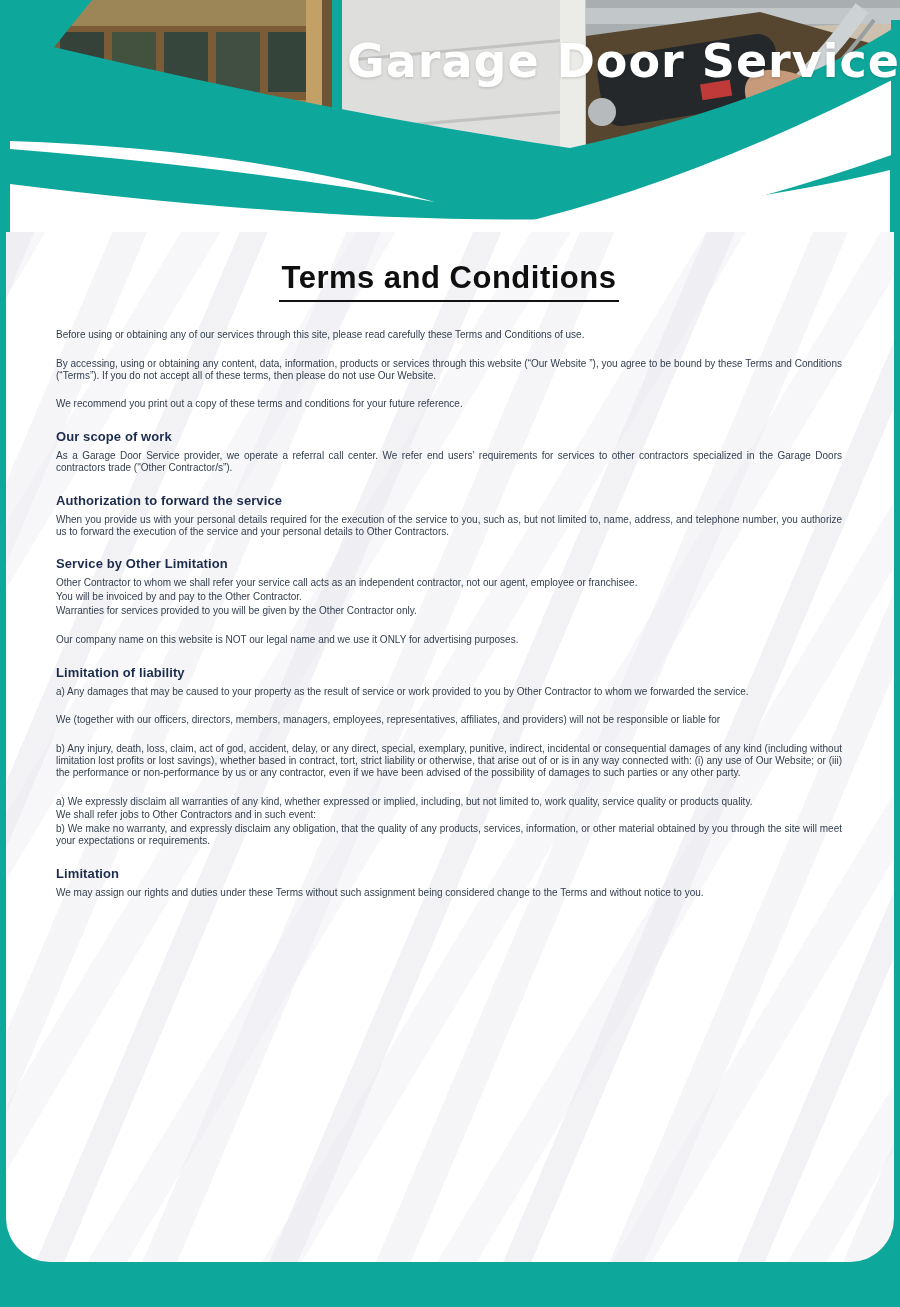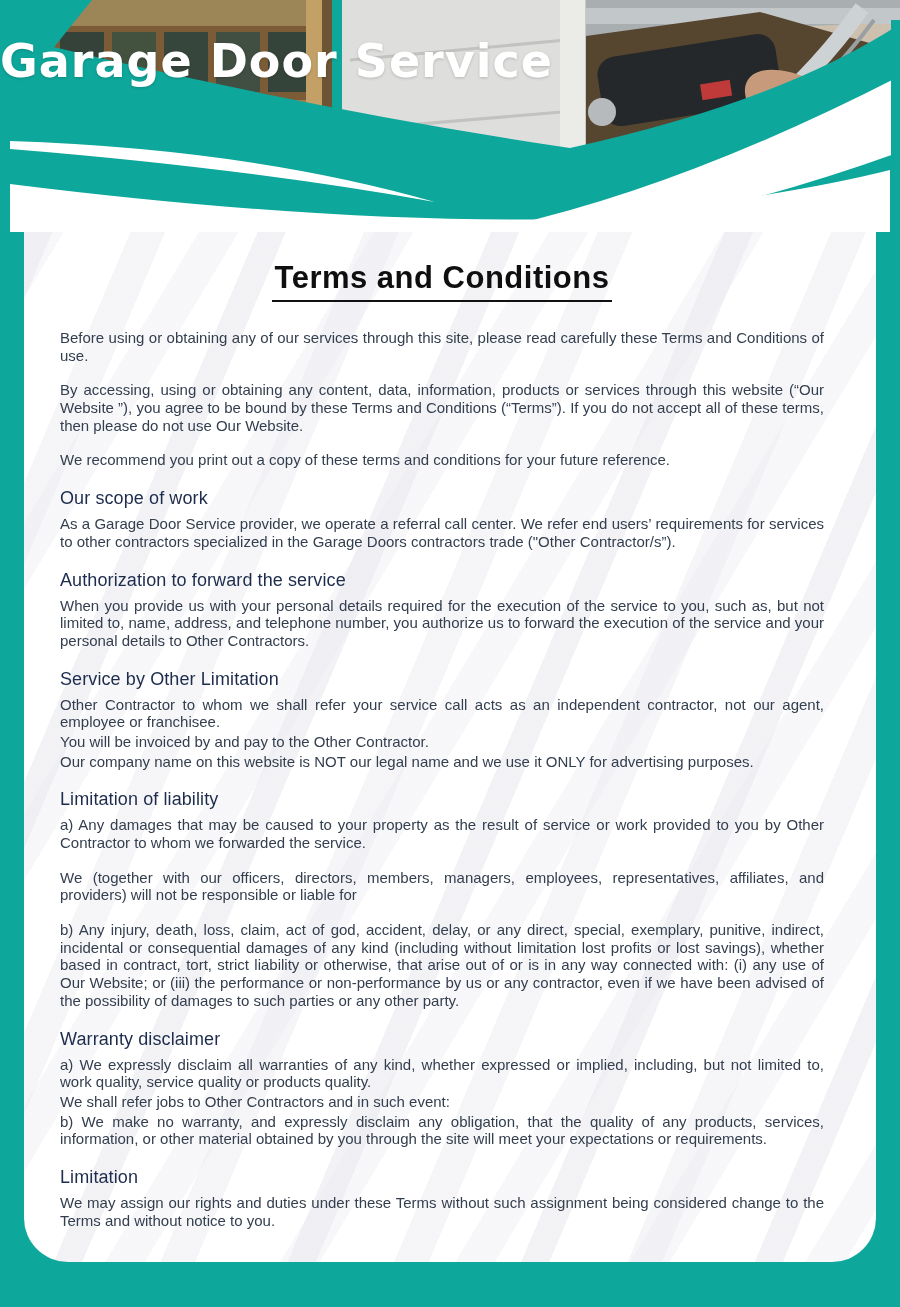--- a/index.html
+++ b/index.html
@@ -7,30 +7,30 @@
     width:900px;height:1307px;
     background:#0ea79b;
     font-family:"Liberation Sans",sans-serif;
     overflow:hidden;position:relative;
   }
   
   .header{position:relative;width:900px;height:232px;}
   .header svg{position:absolute;top:0;left:0;display:block;}
   .site-title{
     position:absolute;top:34px;left:0;right:0;
-    text-align:left;color:#ffffff;
+    text-align:right;color:#ffffff;
     font-family:"DejaVu Sans","Liberation Sans",sans-serif;
     font-size:46px;font-weight:700;letter-spacing:1px;
     text-shadow:0 1px 3px rgba(0,0,0,.18);
   }
   
   .card{
-    position:relative;margin:0 24px;height:1030px;
+    position:relative;margin:0 6px;height:1030px;
     box-sizing:border-box;
-    padding:16px 52px 0 36px;
+    padding:16px 52px 0 50px;
     background-color:#ffffff;
     background-image:
       repeating-linear-gradient(113deg,
         rgba(232,232,238,.55) 0 26px, rgba(255,255,255,0) 26px 98px,
         rgba(234,234,240,.45) 98px 130px, rgba(255,255,255,0) 130px 215px),
       repeating-linear-gradient(121deg,
         rgba(236,236,241,.40) 0 34px, rgba(255,255,255,0) 34px 150px);
     border-radius:0 0 44px 44px;
     overflow:hidden;
   }
@@ -38,28 +38,28 @@
   .page-heading{
     display:inline-block;
     font-size:31px;font-weight:800;color:#0f0f0f;
     letter-spacing:.5px;
     padding:0 3px 4px 3px;
     border-bottom:2.5px solid #111111;
     margin:0;
   }
   .terms p{
     margin:0 0 17px 0;
-    font-size:15px;line-height:1.18;
+    font-size:10px;line-height:1.18;
     color:#333e4e;
     text-align:justify;
   }
   .terms p.tight{margin-bottom:2px;}
   .terms h3{
     margin:19px 0 6px 0;
-    font-size:18px;font-weight:400;
+    font-size:13px;font-weight:700;
     color:#1d2c4d;letter-spacing:.1px;
   }
 </style>
 </head>
 <body>
 
 <div class="header">
   <svg width="900" height="232" viewBox="0 0 900 232">
 
     <g>
@@ -144,25 +144,25 @@
       <p>Before using or obtaining any of our services through this site, please read carefully these Terms and Conditions of use.</p>
       <p>By accessing, using or obtaining any content, data, information, products or services through this website (“Our Website ”), you agree to be bound by these Terms and Conditions (“Terms”). If you do not accept all of these terms, then please do not use Our Website.</p>
       <p>We recommend you print out a copy of these terms and conditions for your future reference.</p>
       <h3>Our scope of work</h3>
       <p>As a Garage Door Service provider, we operate a referral call center. We refer end users’ requirements for services to other contractors specialized in the Garage Doors contractors trade ("Other Contractor/s”).</p>
       <h3>Authorization to forward the service</h3>
       <p>When you provide us with your personal details required for the execution of the service to you, such as, but not limited to, name, address, and telephone number, you authorize us to forward the execution of the service and your personal details to Other Contractors.</p>
       <h3>Service by Other Limitation</h3>
       <p class="tight">Other Contractor to whom we shall refer your service call acts as an independent contractor, not our agent, employee or franchisee.</p>
       <p class="tight">You will be invoiced by and pay to the Other Contractor.</p>
+      <p>Warranties for services provided to you will be given by the Other Contractor only.</p>
       <p>Our company name on this website is NOT our legal name and we use it ONLY for advertising purposes.</p>
       <h3>Limitation of liability</h3>
       <p>a) Any damages that may be caused to your property as the result of service or work provided to you by Other Contractor to whom we forwarded the service.</p>
       <p>We (together with our officers, directors, members, managers, employees, representatives, affiliates, and providers) will not be responsible or liable for</p>
       <p>b) Any injury, death, loss, claim, act of god, accident, delay, or any direct, special, exemplary, punitive, indirect, incidental or consequential damages of any kind (including without limitation lost profits or lost savings), whether based in contract, tort, strict liability or otherwise, that arise out of or is in any way connected with: (i) any use of Our Website; or (iii) the performance or non-performance by us or any contractor, even if we have been advised of the possibility of damages to such parties or any other party.</p>
-      <h3>Warranty disclaimer</h3>
       <p class="tight">a) We expressly disclaim all warranties of any kind, whether expressed or implied, including, but not limited to, work quality, service quality or products quality.</p>
       <p class="tight">We shall refer jobs to Other Contractors and in such event:</p>
       <p>b) We make no warranty, and expressly disclaim any obligation, that the quality of any products, services, information, or other material obtained by you through the site will meet your expectations or requirements.</p>
       <h3>Limitation</h3>
       <p>We may assign our rights and duties under these Terms without such assignment being considered change to the Terms and without notice to you.</p>
     </div>
 </div>
 
 </body></html>

